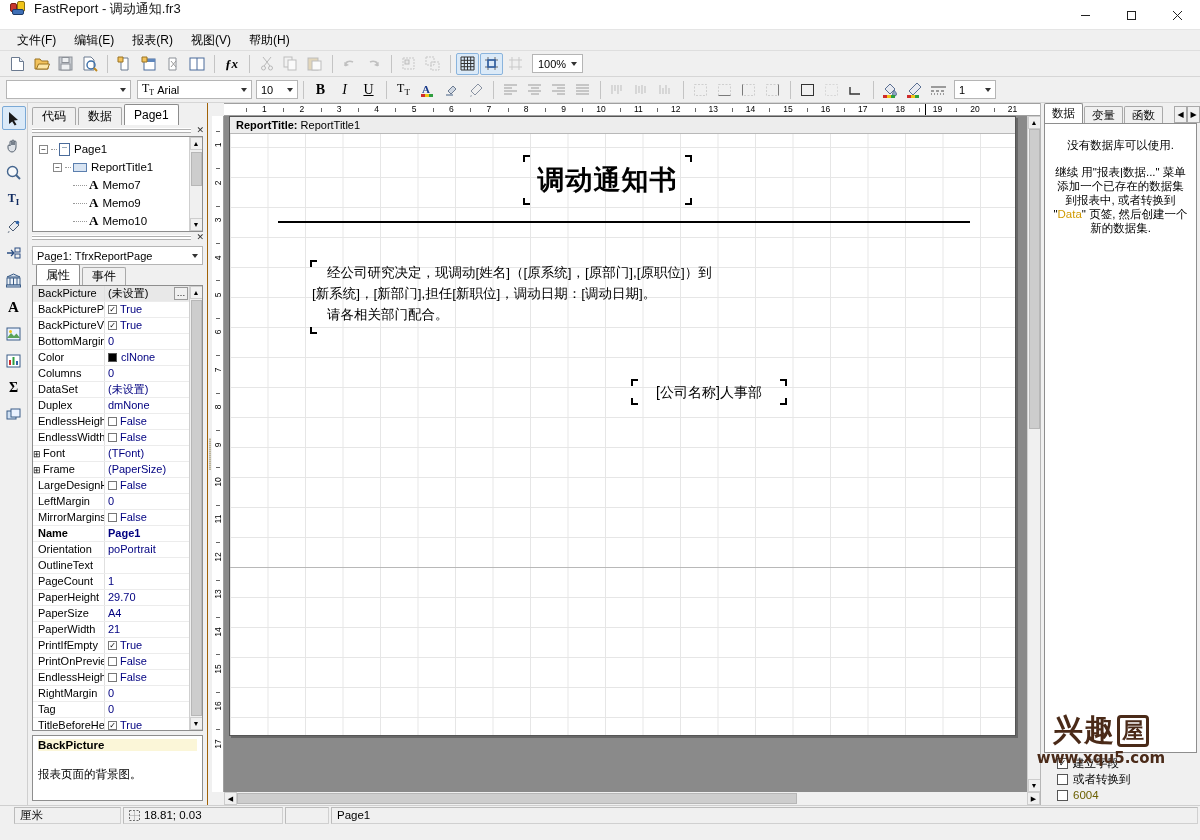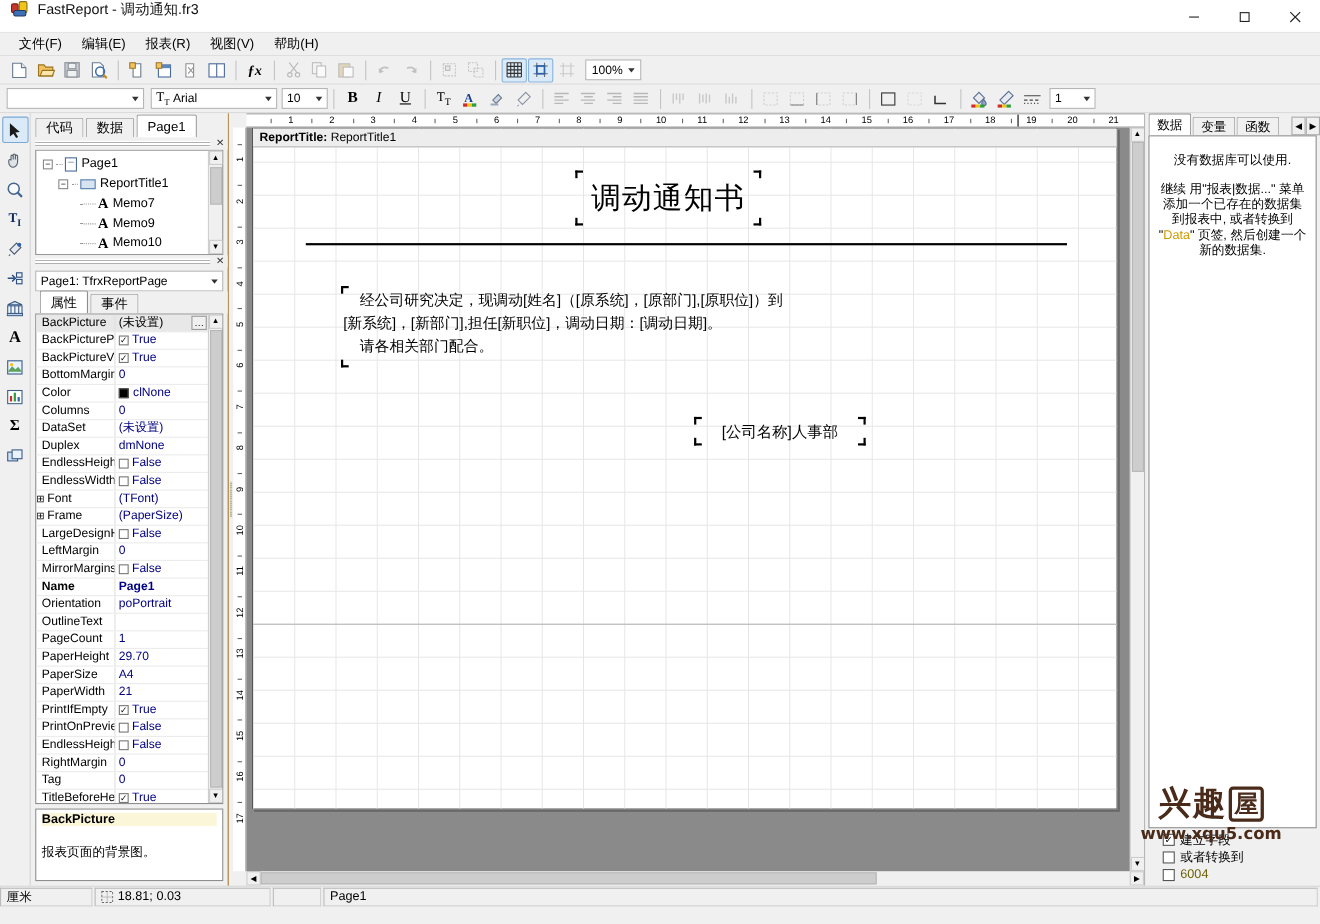--- a/index.html
+++ b/index.html
@@ -988,21 +988,21 @@
       <div class="canvaswrap">
         <div class="page">
           <div class="grid"></div>
 
           <div class="bandhdr">
             <b>ReportTitle:</b>
             <span>ReportTitle1</span>
           </div>
           <div class="bandline" style="top:450px;"></div>
 
-          <div class="memo" style="left:295px;top:40px;width:165px;height:46px;">
+          <div class="memo" style="left:295px;top:40px;width:165px;height:46px;font-weight:bold;">
             <div class="txt" style="font-family:'Liberation Serif',serif;font-size:27px;line-height:46px;text-align:center;letter-spacing:1px;">调动通知书</div>
             <div class="hnd tl" style="left:-2px;top:-2px;"></div>
             <div class="hnd tr" style="right:-2px;top:-2px;"></div>
             <div class="hnd bl" style="left:-2px;bottom:-2px;"></div>
             <div class="hnd br" style="right:-2px;bottom:-2px;"></div>
           </div>
 
           <div class="rule" style="left:48px;top:104px;width:692px;"></div>
 
           <div class="memo" style="left:82px;top:145px;width:524px;height:70px;">
@@ -1077,21 +1077,21 @@
       </div>
       <div class="crow">
         <div class="cb"></div>
         <span class="lbl6004">6004</span>
       </div>
     </div>
   </div>
 </div>
 
 <div class="statusbar">
-  <div class="scell" style="width:84px;">厘米</div>
+  <div class="scell" style="width:107px;margin-left:14px;">厘米</div>
   <div class="scell" style="width:160px;">
     <svg width="11" height="11" viewBox="0 0 11 11" style="margin-right:4px;">
         <rect x="0.5" y="0.5" width="10" height="10" fill="none" stroke="#666" stroke-dasharray="2 1.5"></rect>
         <path d="M5.5 0v11M0 5.5h11" stroke="#999" stroke-width=".5"></path>
       </svg>
     <span>18.81; 0.03</span>
   </div>
   <div class="scell" style="width:44px;"></div>
   <div class="scell" style="flex:1;">Page1</div>
 </div>

